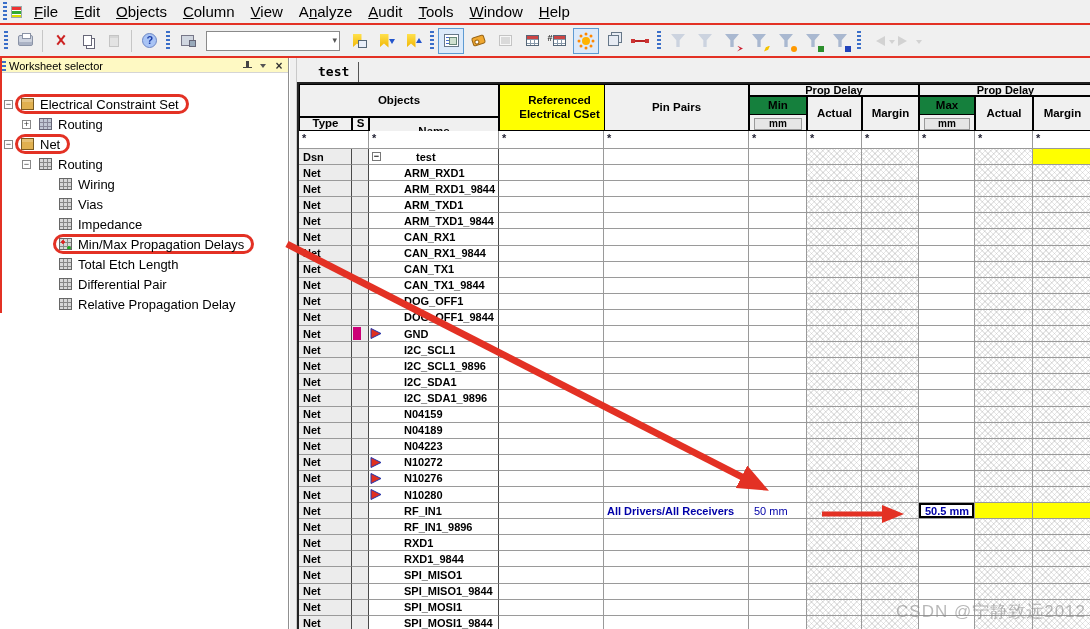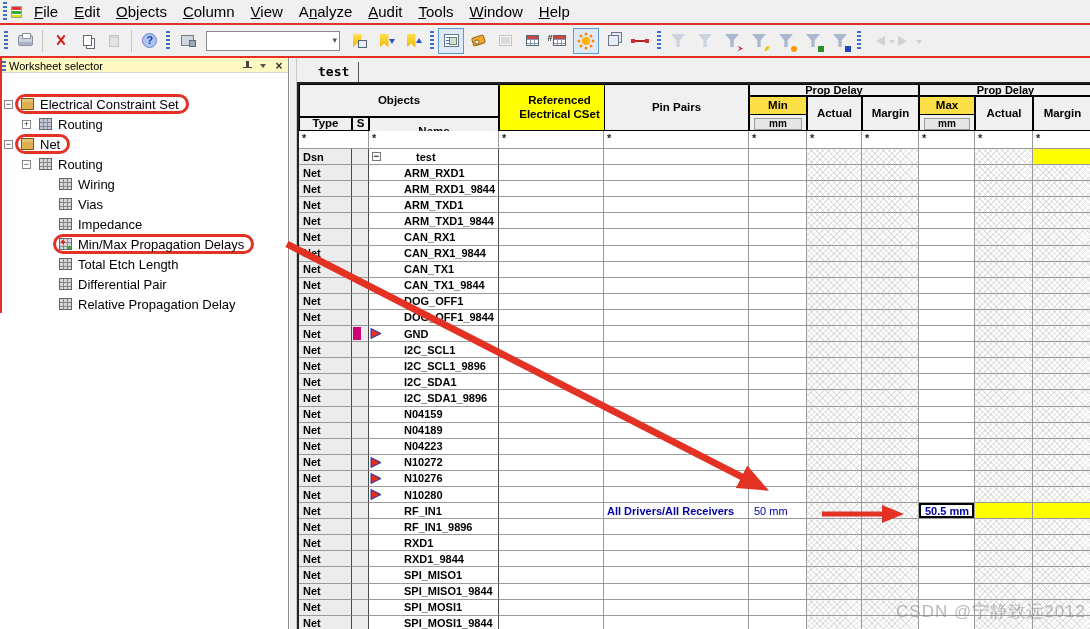--- a/index.html
+++ b/index.html
@@ -129,21 +129,21 @@
   #table-area{position:absolute;left:297px;top:58px;width:793px;height:571px;background:#f0f0f0}
   .tab-row{height:24px;display:flex;align-items:flex-end}
   .tab{margin-left:12px;padding:2px 9px 3px 9px;font-family:"DejaVu Sans Mono","Liberation Mono",monospace;
     font-weight:bold;font-size:13px;border-right:1px solid #555;background:#f0f0f0}
   .sheet{position:absolute;left:0;top:24px;width:793px;height:547px;background:#fff;
     border-left:2px solid #222;border-top:2px solid #222;overflow:hidden}
   .hdr{position:absolute;background:#f0f0f0;border:1px solid #000;font-weight:bold;font-size:11.5px;
     display:flex;align-items:center;justify-content:center;text-align:center;line-height:1.15}
   .hdr.yellow{background:#ffff00}
   .colhdr{flex-direction:column;justify-content:flex-start;padding:0}
-  .h-yellow{width:100%;height:20px;background:#fde047;display:flex;align-items:center;justify-content:center;border-bottom:1px solid #000}
+  .h-yellow{width:100%;height:20px;background:#15803d;display:flex;align-items:center;justify-content:center;border-bottom:1px solid #000}
   .h-unit{width:86%;height:12px;margin-top:3px;background:#e6e6e6;border:1px solid #9a9a9a;
     display:flex;align-items:center;justify-content:center;font-size:10px}
   .filter-row{position:absolute;left:0;top:47px;height:18px;display:flex}
   .fcell{height:18px;background:#fff;border-right:1px solid #9a9a9a;border-bottom:1px solid #9a9a9a;
     font-size:11px;color:#223;padding:1px 0 0 3px;font-weight:bold}
   .rows{position:absolute;left:0;top:65px;width:793px}
   .row{display:flex;height:16.1px}
   .cell{height:100%;border-right:1px solid #9a9a9a;border-bottom:1px solid #9a9a9a;
     display:flex;align-items:center;overflow:hidden;background:#fff}
   .c-type{width:53px;background:#ececec;font-weight:bold;padding-left:4px;border-right-color:#4a4a4a}

